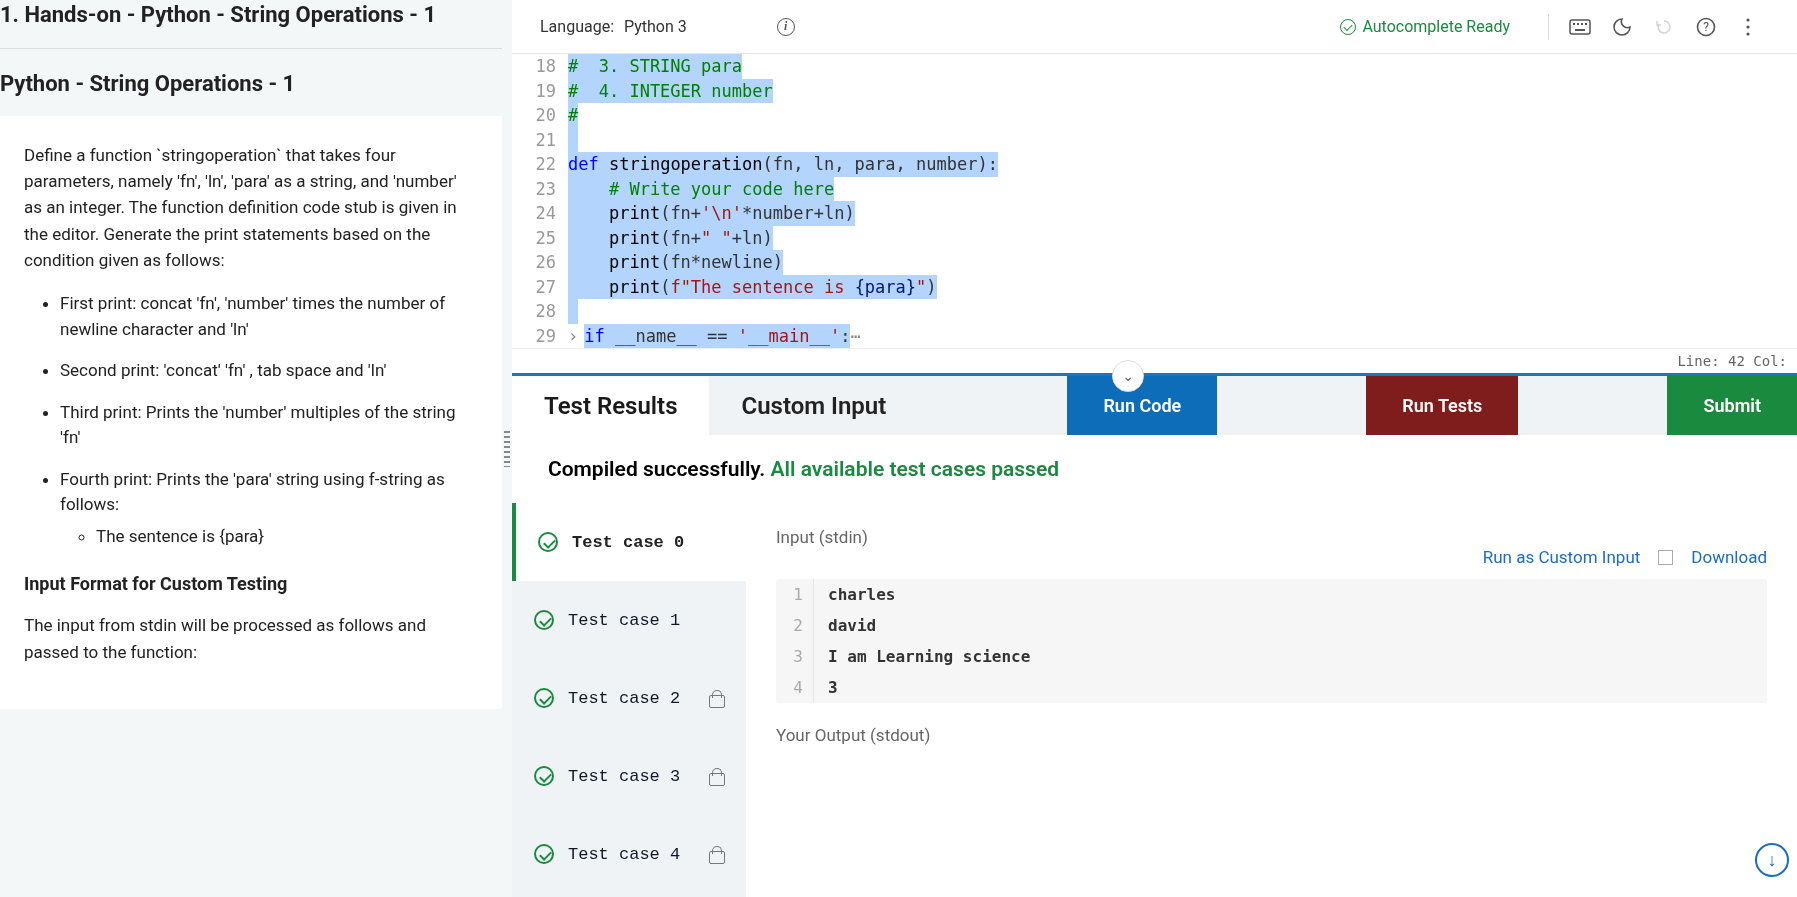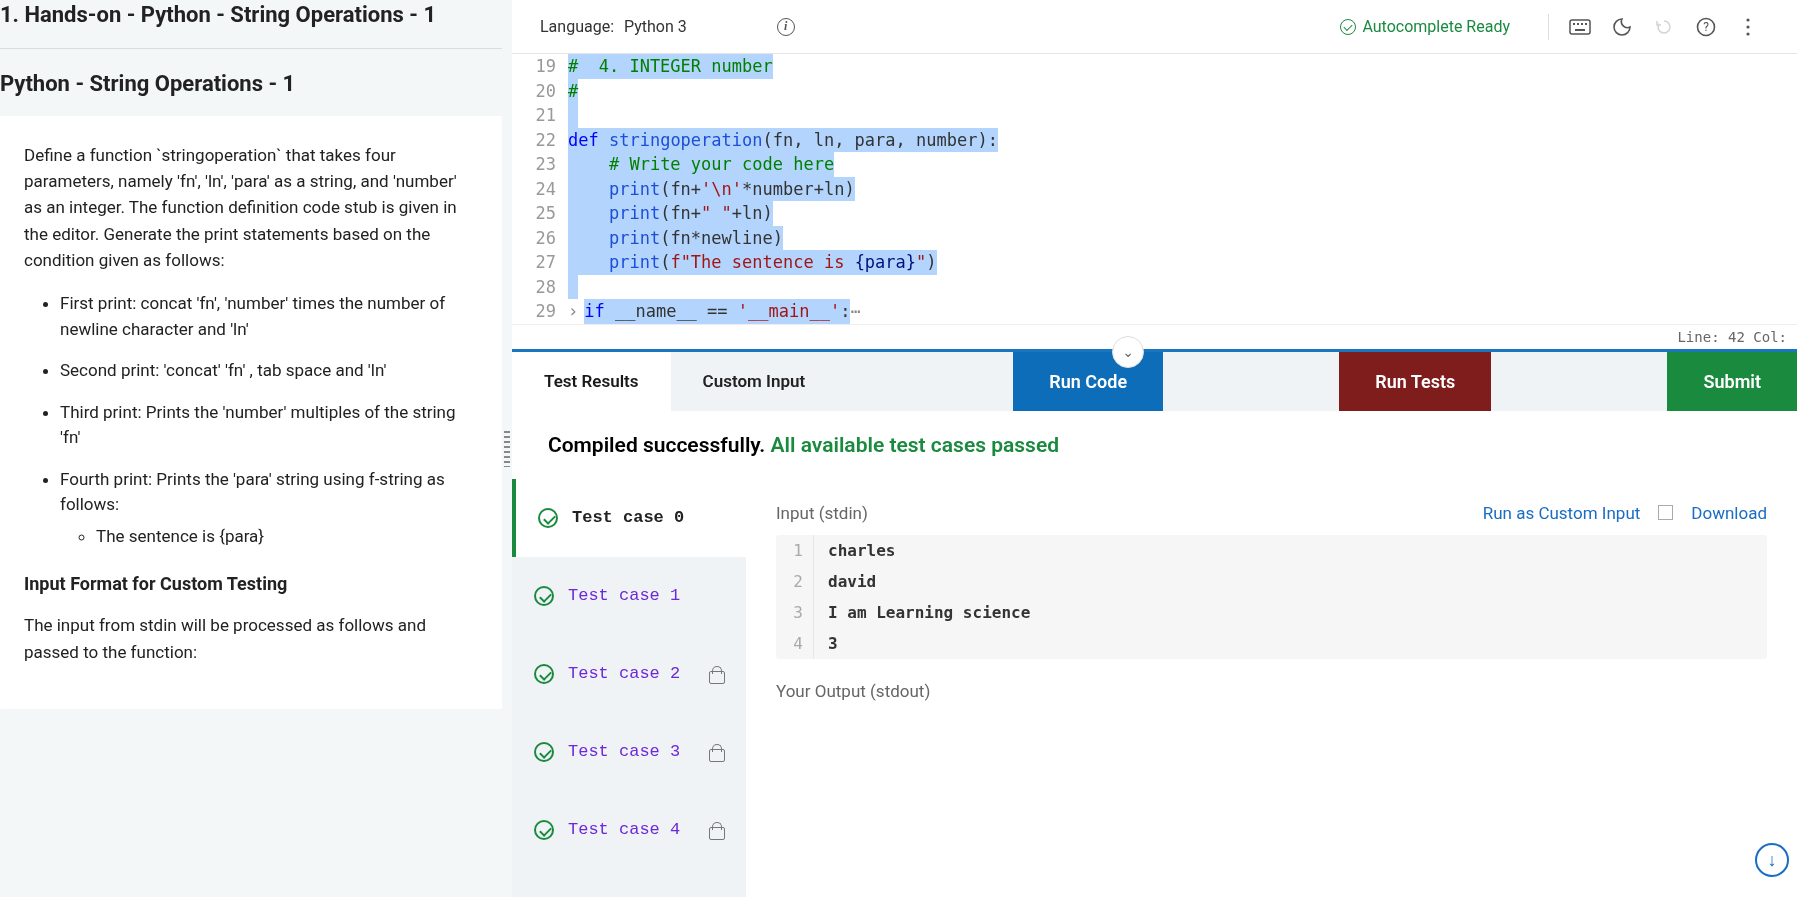--- a/index.html
+++ b/index.html
@@ -33,51 +33,51 @@
 .toolbar .iconbtn { width: 22px; height: 22px; margin: 0 10px; display: inline-flex; align-items: center; justify-content: center; color: #555; }
 .toolbar .vdiv { width: 1px; height: 26px; background: #ddd; margin: 0 10px; }
 .editor { flex: 0 0 auto; background: #fff; font-family: "Consolas", monospace; font-size: 17px; line-height: 24.5px; overflow: hidden; }
 .editor-row { display: flex; }
 .gutter { width: 56px; text-align: right; padding-right: 12px; color: #999; user-select: none; }
 .code { flex: 1; white-space: pre; color: #333; }
 .hl { background: #b3d4fc; display: inline-block; }
 .kw { color: #0000ff; }
 .str { color: #a31515; }
 .cm { color: #008000; }
-.fn { color: #1d4ed8; }
+.fn { color: #000000; }
 .var { color: #001080; }
 .status-line { text-align: right; font-family: monospace; font-size: 14px; color: #666; padding: 4px 10px; border-top: 1px solid #eee; }
 .tab-bar { height: 62px; background: #f0f3f5; border-top: 3px solid #1976c1; display: flex; align-items: stretch; position: relative; }
-.tab-bar .tab { padding: 0 32px; display: flex; align-items: center; font-size: 17px; font-weight: 600; cursor: pointer; }
+.tab-bar .tab { padding: 0 32px; display: flex; align-items: center; font-size: 24px; font-weight: 600; cursor: pointer; }
 .tab-bar .tab.active { background: #fff; color: #1a1a1a; }
 .tab-bar .tab.inactive { color: #222; }
 .tab-bar .chevron { position: absolute; top: -16px; left: 600px; width: 32px; height: 32px; background: #fff; border: 1px solid #ddd; border-radius: 50%; display: flex; align-items: center; justify-content: center; color: #666; font-size: 14px; }
 .tab-bar .runbtn { margin-left: auto; height: 100%; padding: 0 36px; display: flex; align-items: center; font-size: 18px; font-weight: 600; color: #fff; cursor: pointer; }
 .tab-bar .run-code { background: #0d6db8; }
 .tab-bar .run-tests { background: #7f1d1d; }
 .tab-bar .submit { background: #1a8a3f; }
 .result-header { padding: 22px 36px; font-size: 21px; font-weight: 600; }
 .result-header .ok { color: #1a8a3f; }
 .results-body { flex: 1; display: flex; overflow: hidden; }
 .testcase-list { width: 234px; background: #f0f3f5; overflow-y: auto; position: relative; }
 .testcase-list::-webkit-scrollbar { width: 12px; }
 .testcase-list::-webkit-scrollbar-thumb { background: #bbb; border-radius: 6px; }
 .tcase { height: 78px; display: flex; align-items: center; padding: 0 22px; gap: 14px; cursor: pointer; border-bottom: 0; font-family: Liberation Mono, monospace; }
 .tcase.active { background: #fff; border-left: 4px solid #1a8a3f; font-weight: 700; color: #222; }
 .tcase .ok-icon { width: 20px; height: 20px; border: 2px solid #1a8a3f; border-radius: 50%; position: relative; flex-shrink: 0; }
 .tcase .ok-icon::after { content: ""; position: absolute; left: 4px; top: 5px; width: 9px; height: 5px; border-left: 2px solid #1a8a3f; border-bottom: 2px solid #1a8a3f; transform: rotate(-45deg); }
-.tcase .label { font-size: 17px; color: #6d28d9; }
+.tcase .label { font-size: 17px; color: #0f172a; }
 .tcase.active .label { color: #222; }
 .tcase .lock { width: 16px; height: 16px; margin-left: auto; position: relative; }
 .tcase .lock::before { content: ""; position: absolute; top: 5px; left: 1px; width: 14px; height: 11px; border: 1.5px solid #777; border-radius: 2px; }
 .tcase .lock::after { content: ""; position: absolute; top: 0; left: 4px; width: 8px; height: 7px; border: 1.5px solid #777; border-bottom: none; border-radius: 5px 5px 0 0; }
 .output-panel { flex: 1; padding: 24px 30px; overflow-y: auto; position: relative; }
 .output-panel::-webkit-scrollbar { width: 12px; }
 .output-panel::-webkit-scrollbar-thumb { background: #bbb; border-radius: 6px; }
-.out-header { display: flex; align-items: flex-start; margin-bottom: 12px; }
+.out-header { display: flex; align-items: flex-start; margin-bottom: 12px; flex-direction: column; }
 .out-header .h { font-size: 17px; color: #666; }
 .out-header .links { margin-left: auto; display: flex; gap: 18px; align-items: center; }
 .out-header .links span { color: #1a6cc4; font-size: 17px; cursor: pointer; }
 .out-header .chk { width: 15px; height: 15px; border: 1px solid #aaa; display: inline-block; }
 .io-block { background: #f6f6f6; border-radius: 3px; margin-bottom: 22px; font-family: "Consolas", monospace; font-size: 16px; }
 .io-row { display: flex; }
 .io-row .ln { width: 38px; text-align: right; padding: 6px 10px; color: #aaa; border-right: 1px solid #e5e5e5; }
 .io-row .txt { padding: 6px 14px; color: #333; font-weight: 600; }
 .fab { position: absolute; bottom: 20px; right: 8px; width: 34px; height: 34px; border: 2px solid #1a6cc4; border-radius: 50%; background: #fff; display: flex; align-items: center; justify-content: center; color: #1a6cc4; font-size: 18px; }
 </style>
@@ -150,20 +150,24 @@
         <svg width="4" height="18" viewBox="0 0 4 18">
             <circle cx="2" cy="2" r="1.6" fill="#555"></circle>
             <circle cx="2" cy="9" r="1.6" fill="#555"></circle>
             <circle cx="2" cy="16" r="1.6" fill="#555"></circle>
           </svg>
       </span>
     </div>
 
     <div class="editor" id="editor">
         <div class="editor-row">
+          <div class="gutter">18</div>
+          <div class="code"><span class="hl"><span class="cm">#  3. STRING para</span></span></div>
+        </div>
+        <div class="editor-row">
           <div class="gutter">19</div>
           <div class="code"><span class="hl"><span class="cm">#  4. INTEGER number</span></span></div>
         </div>
         <div class="editor-row">
           <div class="gutter">20</div>
           <div class="code"><span class="hl"><span class="cm">#</span></span></div>
         </div>
         <div class="editor-row">
           <div class="gutter">21</div>
           <div class="code"><span class="hl"><span> </span></span></div>

